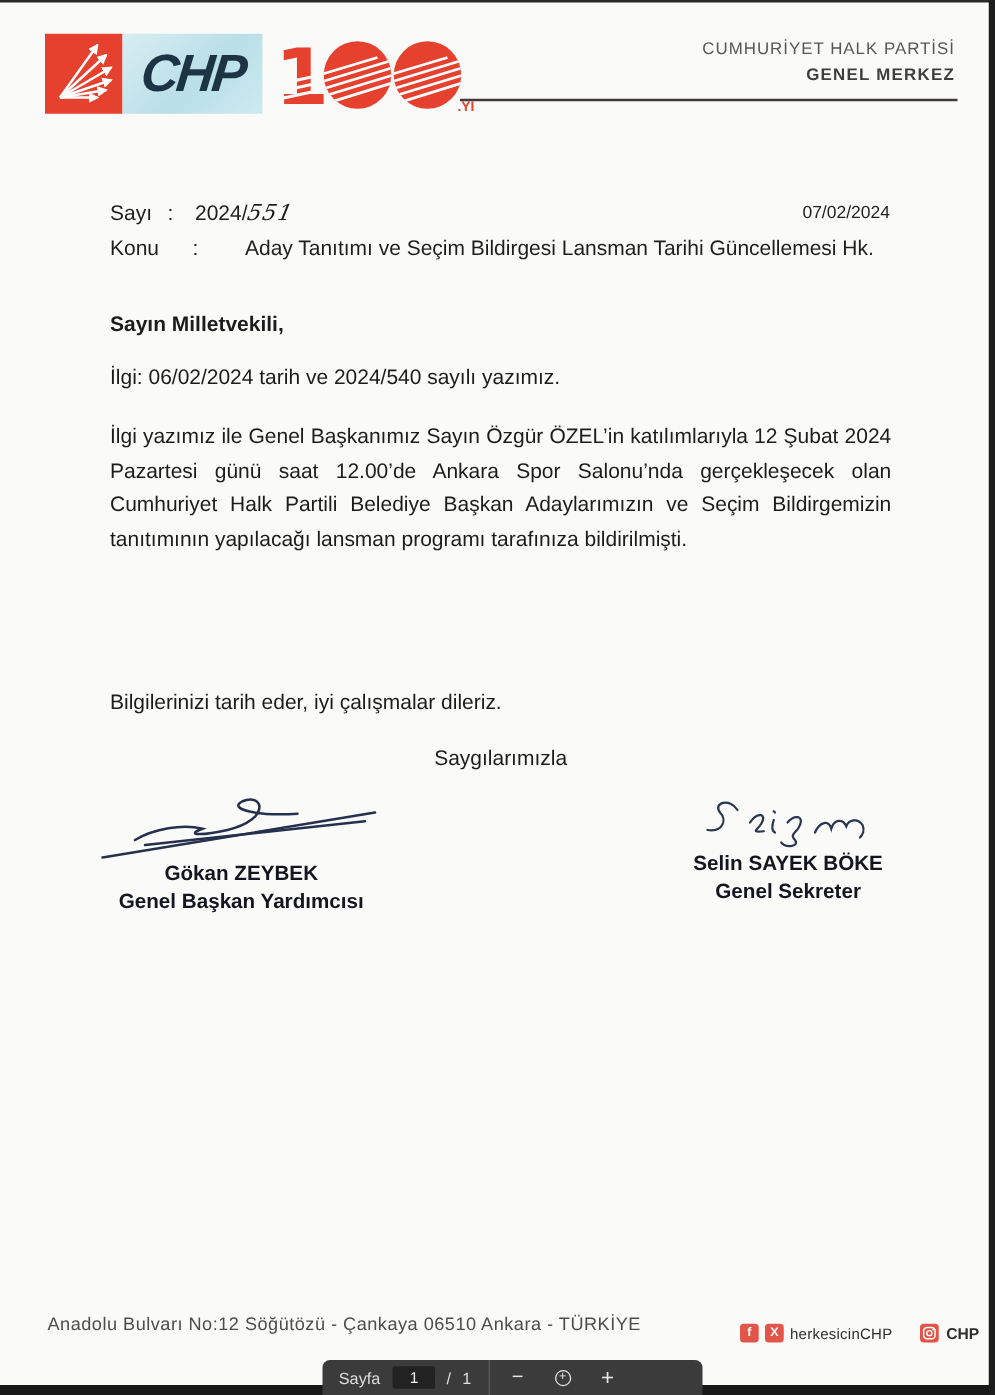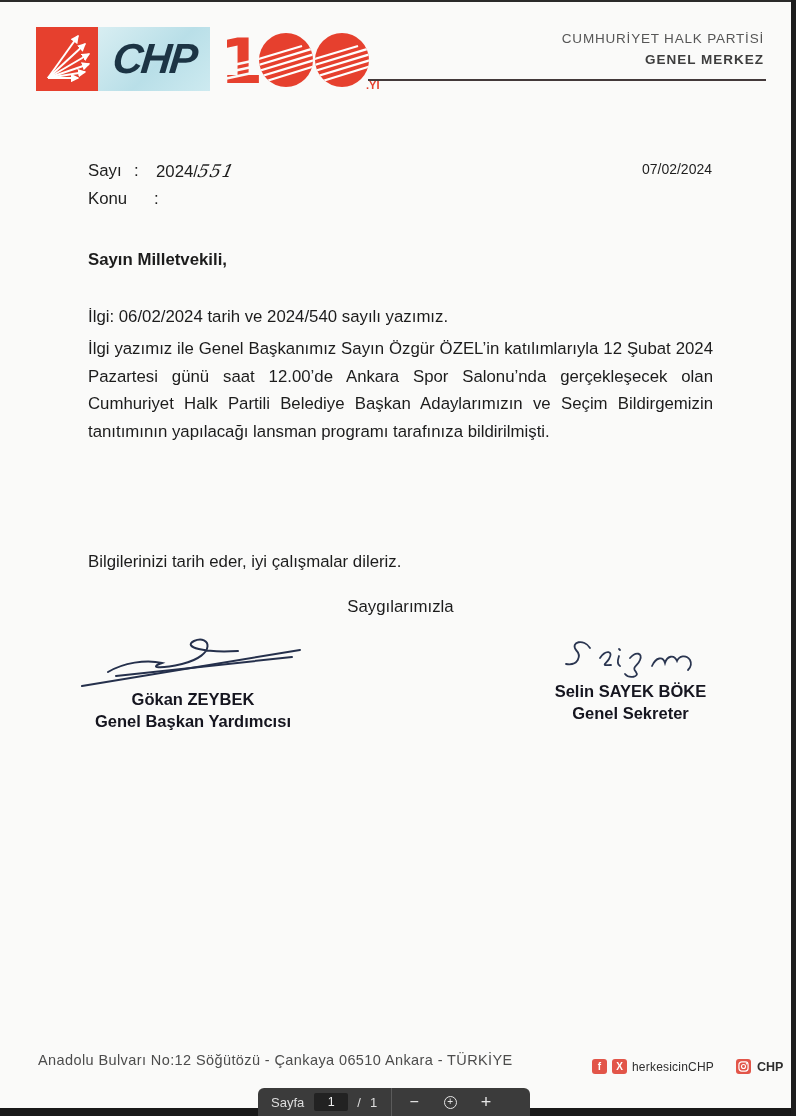--- a/index.html
+++ b/index.html
@@ -32,21 +32,21 @@
   .letter { position:absolute; left:88px; width:625px; font-size:16.8px; color:#1c1c1c; }
   .row-sayi { top:161px; } .row-konu { top:189px;gap:20px; }
   .meta-row { position:absolute; left:88px; width:625px; display:flex; font-size:16.8px; }
   .meta-label { width:46px; }
   .meta-sep { width:22px; }
   .handwritten { font-family:"DejaVu Serif", serif; font-style:italic; font-size:17.5px;
                  display:inline-block; transform:skewX(-12deg); letter-spacing:1px; }
   .doc-date { position:absolute; top:161px; right:84px; font-size:14px; }
 
   .salutation { top:250px; font-weight:bold; }
-  .reference  { top:307px; }
+  .reference  { top:292px; }
   .para { text-align:justify; line-height:27.5px; }
   .para1 { top:335px; }
   .para2 { top:449px; }
   .closing { top:552px; }
   .regards { top:597px; text-align:center; }
 
   
   .sig-col { position:absolute; text-align:center; }
   .sig-left  { left:78px;  top:628px; width:230px; }
   .sig-right { left:528px; top:636px; width:205px; }
@@ -62,21 +62,21 @@
   .footer-contact span { margin-right:4px; }
 
   .social { position:absolute; left:592px; top:1059px; display:flex; align-items:center; }
   .s-icon { width:15px; height:15px; border-radius:3px; background:#e25549; color:#fff;
             display:flex; align-items:center; justify-content:center;
             font-size:10px; font-weight:bold; margin-right:5px; }
   .s-handle { font-size:12px; font-weight:normal; color:#2e2e2e; letter-spacing:0.2px; margin-right:22px; }
   .s-chp { font-size:12.5px; font-weight:bold; color:#2e2e2e; margin-left:6px; }
 
   
-  .toolbar { position:absolute; left:258px; top:1088px; width:272px; height:28px; z-index:2;
+  .toolbar { position:absolute; left:258px; top:1088px; width:304px; height:28px; z-index:2;
              background:#3b3b3b; border-radius:6px 6px 0 0; display:flex; align-items:center;
              color:#dedede; font-size:13px; padding-left:13px; }
   .page-input { width:34px; height:18px; margin:0 9px 0 10px; background:#222; border:none;
                 color:#eee; text-align:center; font-size:12.5px; border-radius:2px;
                 font-family:"Liberation Sans", sans-serif; }
   .page-total { margin-left:9px; }
   .tb-divider { width:1px; height:28px; background:#5b5b5b; margin-left:14px; }
   .tb-btn { background:none; border:none; color:#e6e6e6; font-size:16px; cursor:pointer;
             width:36px; height:26px; display:flex; align-items:center; justify-content:center; }
   .zoom-circle { width:13px; height:13px; border:1.5px solid #e6e6e6; border-radius:50%;
@@ -158,20 +158,21 @@
   <div class="meta-row row-sayi">
     <span class="meta-label">Sayı</span>
     <span class="meta-sep">:</span>
     <span><span>2024/</span><span class="handwritten">551</span></span>
   </div>
   <div class="doc-date">07/02/2024</div>
 
   <div class="meta-row row-konu">
     <span class="meta-label">Konu</span>
     <span class="meta-sep">:</span>
+    <span>Aday Tanıtımı ve Seçim Bildirgesi Lansman Tarihi Güncellemesi Hk.</span>
   </div>
 
   <div class="letter salutation">Sayın Milletvekili,</div>
   <div class="letter reference">İlgi: 06/02/2024 tarih ve 2024/540 sayılı yazımız.</div>
 
   <div class="letter para para1">İlgi yazımız ile Genel Başkanımız Sayın Özgür ÖZEL’in katılımlarıyla 12 Şubat 2024 Pazartesi günü saat 12.00’de Ankara Spor Salonu’nda gerçekleşecek olan Cumhuriyet Halk Partili Belediye Başkan Adaylarımızın ve Seçim Bildirgemizin tanıtımının yapılacağı lansman programı tarafınıza bildirilmişti.</div>
 
 
   <div class="letter closing">Bilgilerinizi tarih eder, iyi çalışmalar dileriz.</div>
   <div class="letter regards">Saygılarımızla</div>

